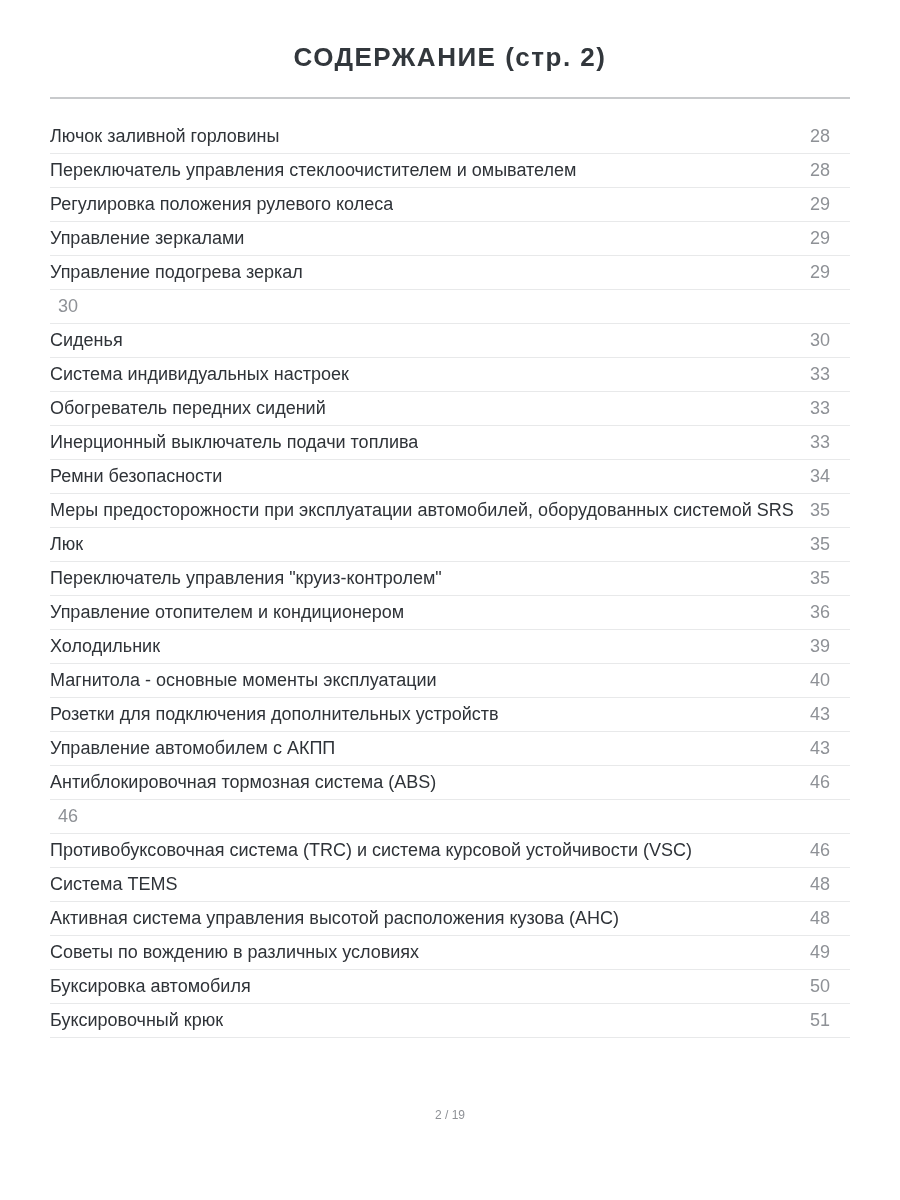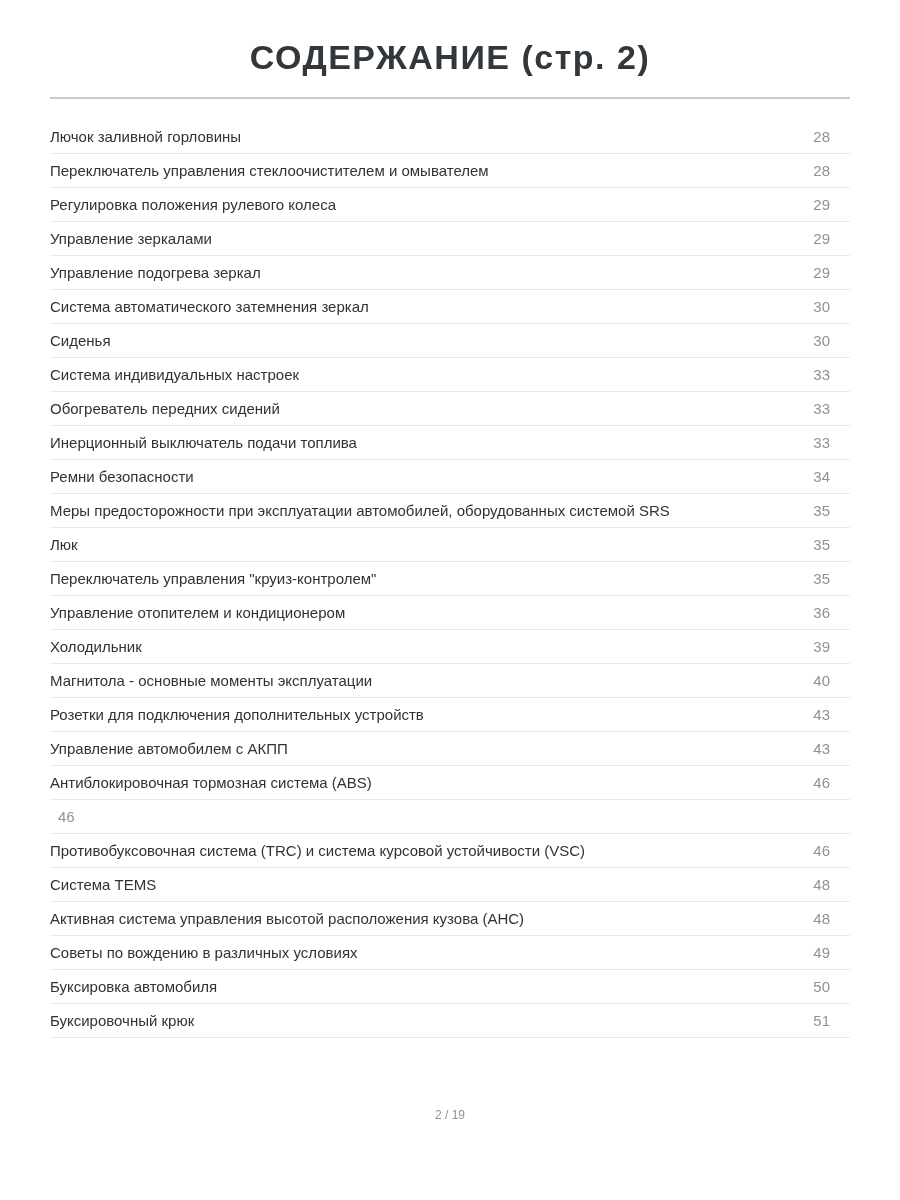--- a/index.html
+++ b/index.html
@@ -13,42 +13,42 @@
   }
   .page {
     width: 800px;
     margin: 0 auto;
     padding-top: 30px;
     box-sizing: border-box;
   }
   .title {
     margin: 12px 0 0 0;
     text-align: center;
-    font-size: 34px;
+    font-size: 26px;
     font-weight: 700;
     letter-spacing: 1.5px;
     color: #32373c;
     line-height: 31px;
   }
   .header-divider {
     height: 2px;
     background: #c8cacc;
     margin-top: 24px;
   }
   .toc {
     margin-top: 21px;
   }
   .toc-row {
     display: flex;
     justify-content: space-between;
     align-items: center;
     height: 34px;
     box-sizing: border-box;
     border-bottom: 1px solid #e8e9ea;
-    font-size: 15px;
+    font-size: 18px;
     cursor: pointer;
   }
   .toc-row .label {
     color: #2f3338;
     white-space: nowrap;
     flex: 0 1 auto;
     overflow: hidden;
   }
   .toc-row .num {
     color: #8e9196;
@@ -90,21 +90,20 @@
     <span class="label">Управление зеркалами</span>
     <span class="num">29</span>
   </div>
 
   <div class="toc-row">
     <span class="label">Управление подогрева зеркал</span>
     <span class="num">29</span>
   </div>
 
   <div class="toc-row">
-    <span class="label">Система автоматического затемнения зеркал</span>
     <span class="num">30</span>
   </div>
 
   <div class="toc-row">
     <span class="label">Сиденья</span>
     <span class="num">30</span>
   </div>
 
   <div class="toc-row">
     <span class="label">Система индивидуальных настроек</span>

